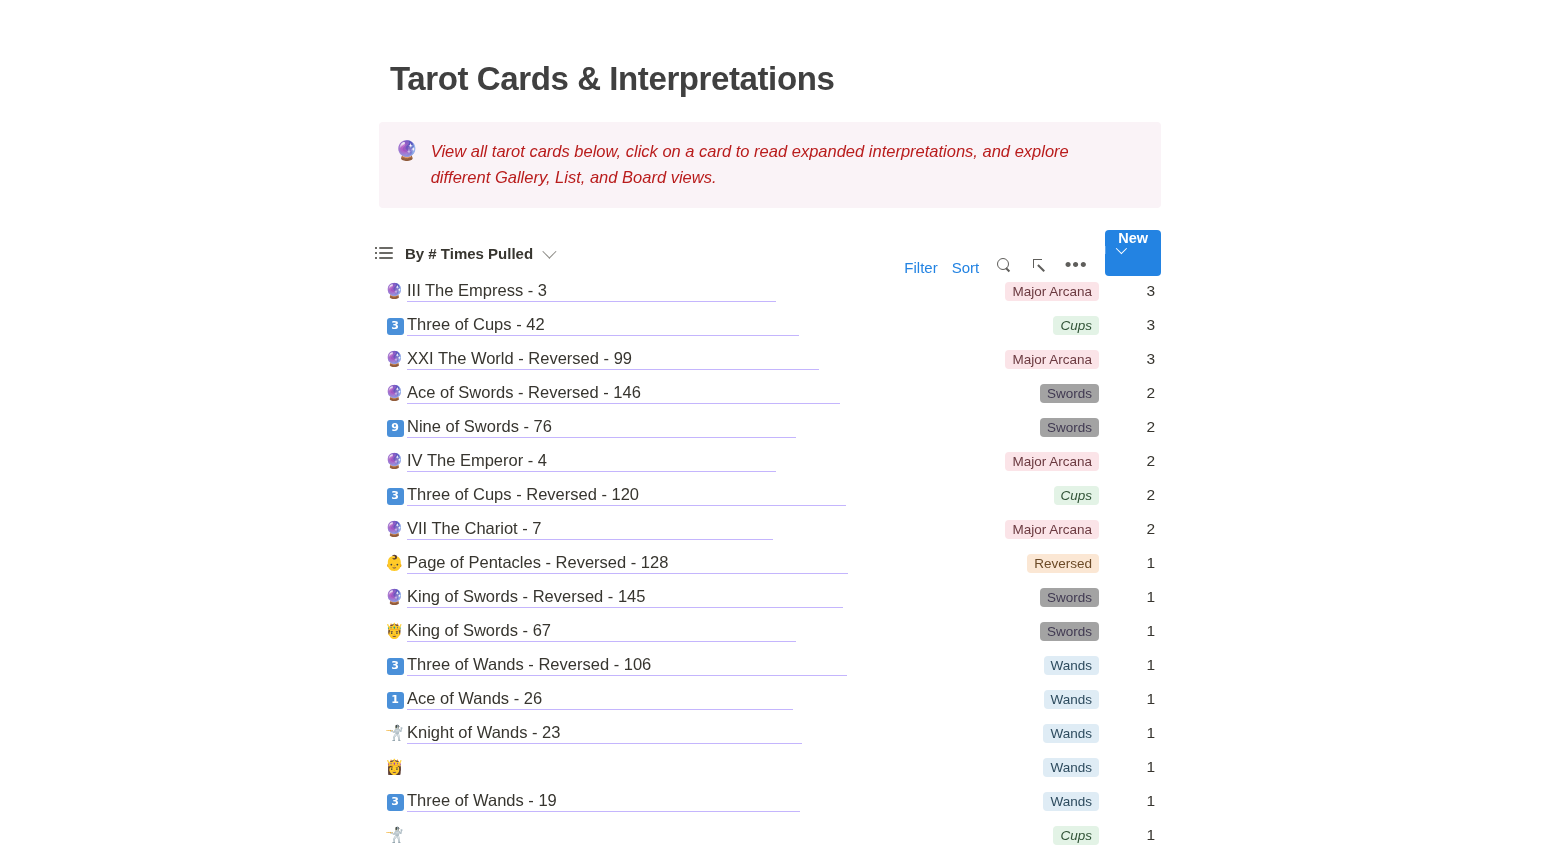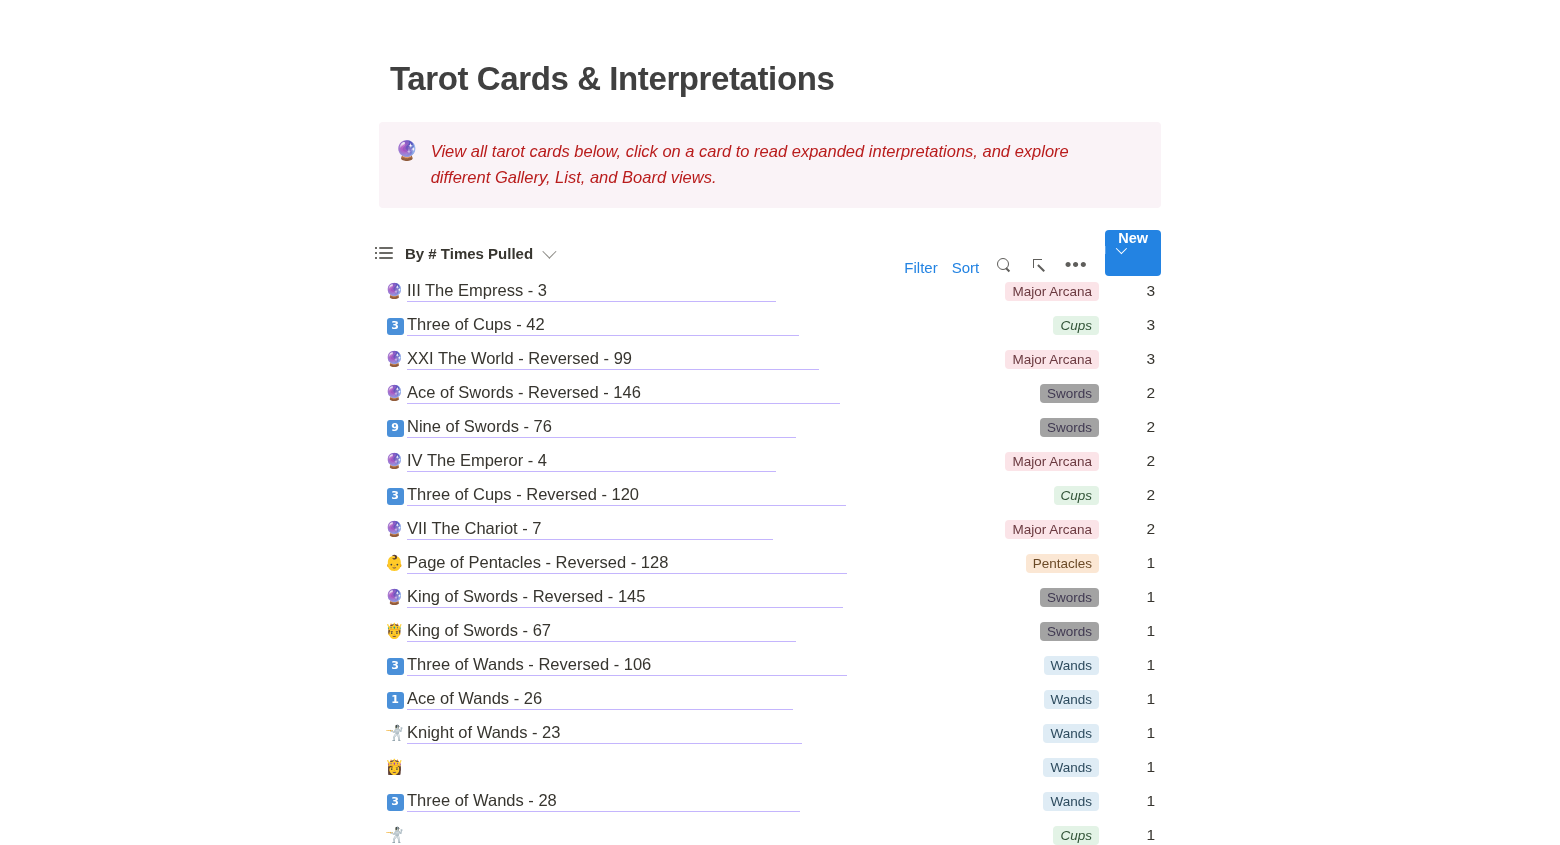--- a/index.html
+++ b/index.html
@@ -371,21 +371,21 @@
           <span class="row-emoji">🔮</span>
           <span class="row-title">VII The Chariot - 7</span>
           <span class="row-spacer"></span>
           <span class="tag tag-major">Major Arcana</span>
           <span class="row-count">2</span>
         </div>
         <div class="row">
           <span class="row-emoji">👶</span>
           <span class="row-title">Page of Pentacles - Reversed - 128</span>
           <span class="row-spacer"></span>
-          <span class="tag tag-pentacles">Pentacles</span>
+          <span class="tag tag-pentacles">Reversed</span>
           <span class="row-count">1</span>
         </div>
         <div class="row">
           <span class="row-emoji">🔮</span>
           <span class="row-title">King of Swords - Reversed - 145</span>
           <span class="row-spacer"></span>
           <span class="tag tag-swords">Swords</span>
           <span class="row-count">1</span>
         </div>
         <div class="row">
@@ -417,21 +417,21 @@
           <span class="row-count">1</span>
         </div>
         <div class="row">
           <span class="row-emoji">👸</span>
           <span class="row-spacer"></span>
           <span class="tag tag-wands">Wands</span>
           <span class="row-count">1</span>
         </div>
         <div class="row">
           <span class="row-emoji"><span class="sq">3</span></span>
-          <span class="row-title">Three of Wands - 28</span>
+          <span class="row-title">Three of Wands - 19</span>
           <span class="row-spacer"></span>
           <span class="tag tag-wands">Wands</span>
           <span class="row-count">1</span>
         </div>
         <div class="row">
           <span class="row-emoji">🤺</span>
           <span class="row-spacer"></span>
           <span class="tag tag-cups">Cups</span>
           <span class="row-count">1</span>
         </div>

